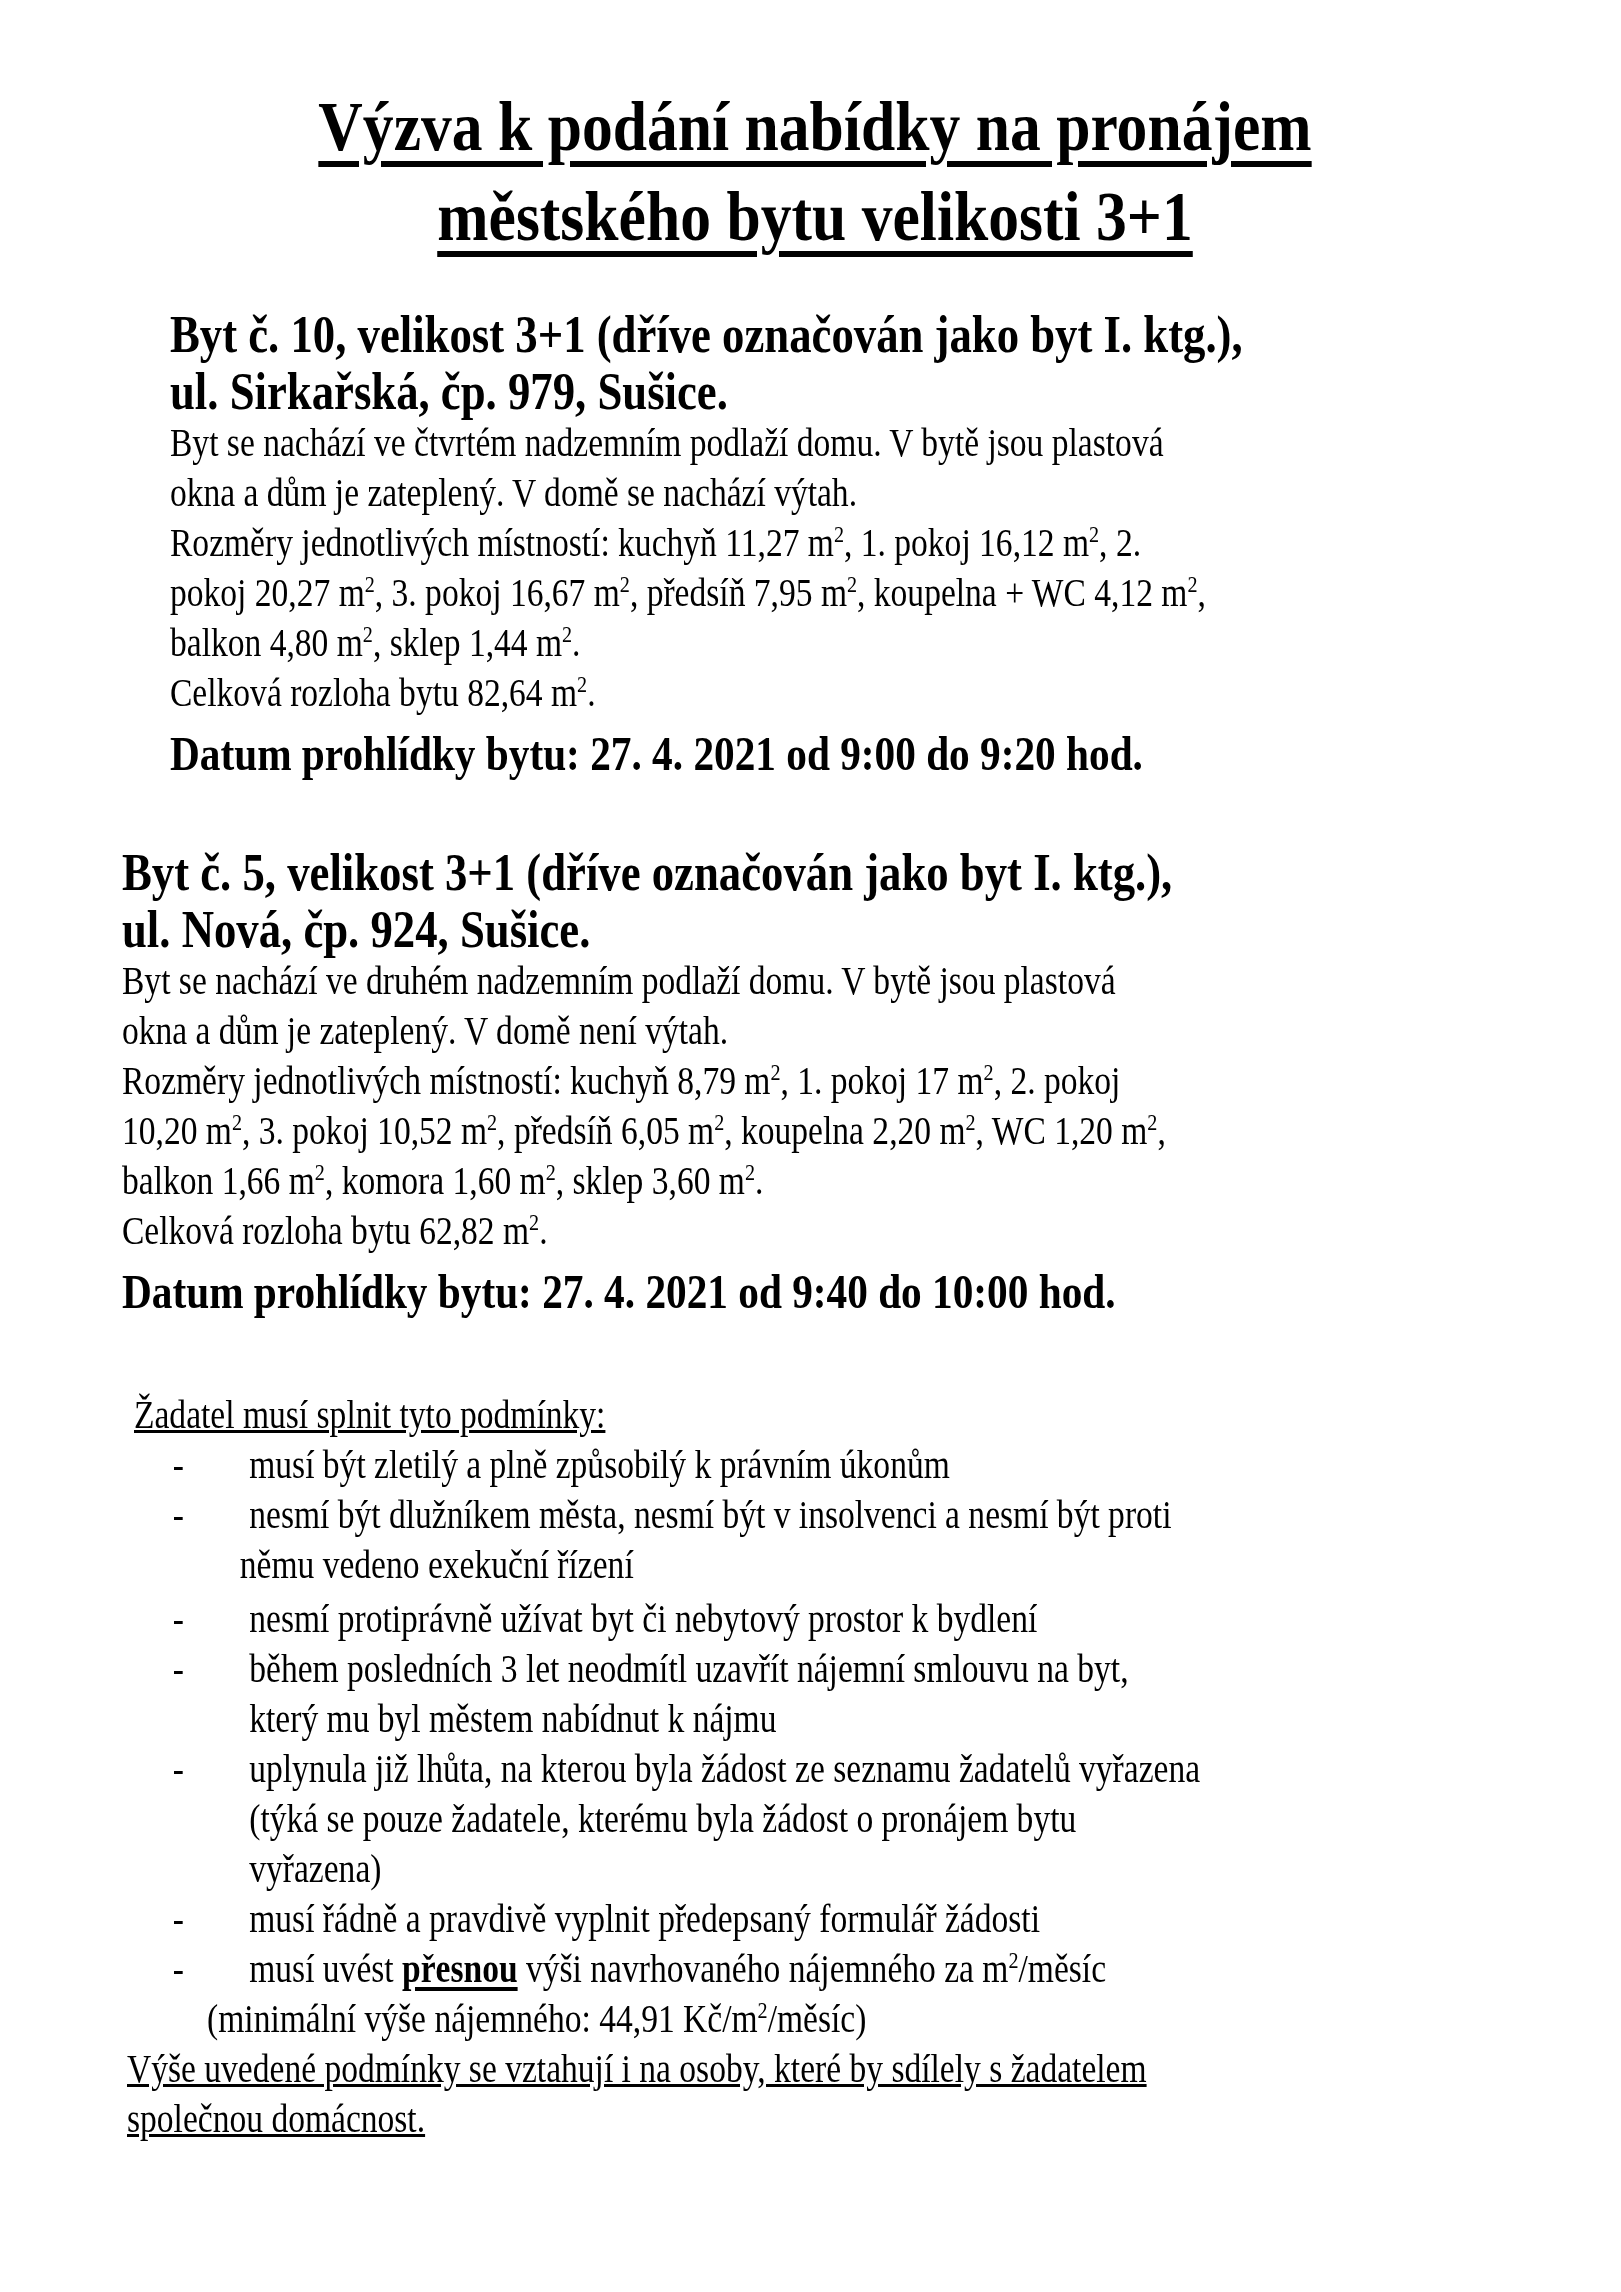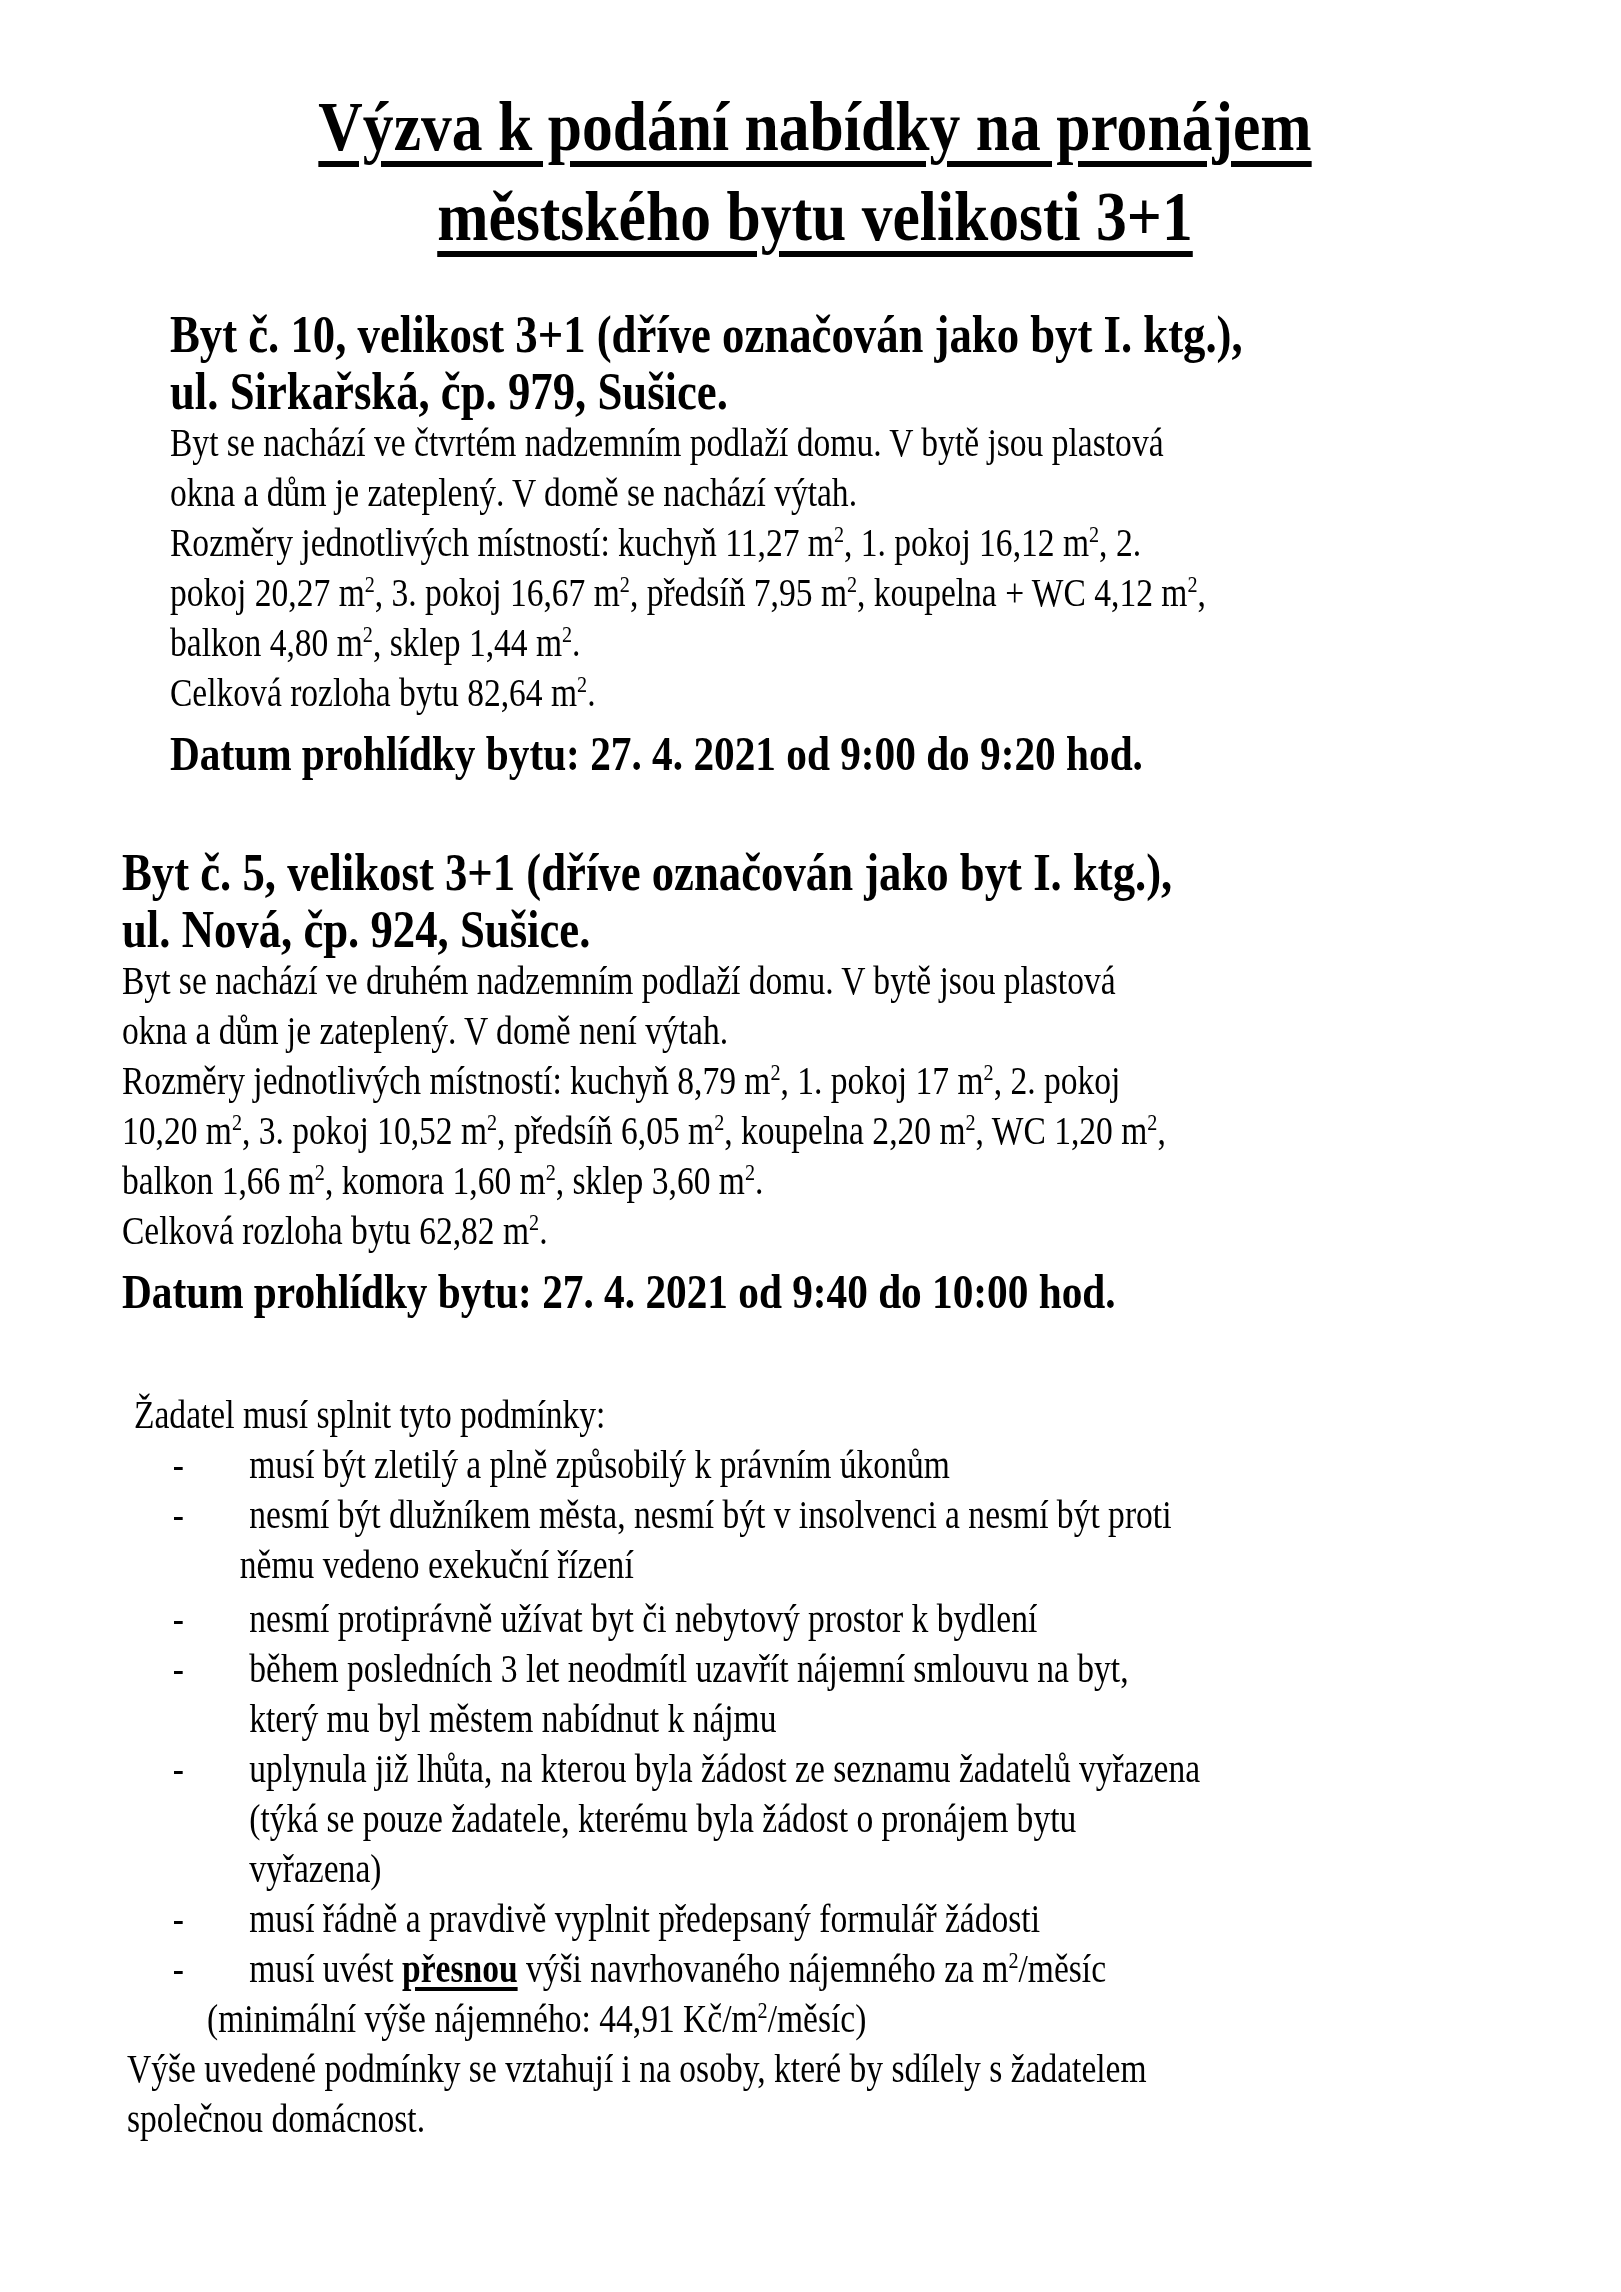--- a/index.html
+++ b/index.html
@@ -94,21 +94,21 @@
       <span>balkon</span> <span>1,66</span> <span>m</span><sup>2</sup>,
       <span>komora</span> <span>1,60</span> <span>m</span><sup>2</sup>,
       <span>sklep</span> <span>3,60</span> <span>m</span><sup>2</sup>.
     </div>
     <div class="p">
       <span>Celková rozloha bytu</span> <span>62,82</span> <span>m</span><sup>2</sup>.
     </div>
     <div class="date" style="margin-top:3.6px;">Datum prohlídky bytu: 27. 4. 2021 od 9:40 do 10:00 hod.</div>
   </div>
 
-  <div class="cond" style="top:1390px;">
+  <div class="cond" style="top:1390px;text-decoration:underline;">
     <div class="row"><span>Žadatel musí splnit tyto podmínky:</span></div>
 
     <div class="row" style="height:50px;">
       <span class="dash">-</span>
       <span class="itemtext">musí být zletilý a plně způsobilý k právním úkonům</span>
     </div>
 
     <div class="row" style="height:50px;">
       <span class="dash">-</span>
       <span class="itemtext">nesmí být dlužníkem města, nesmí být v insolvenci a nesmí být proti</span>

